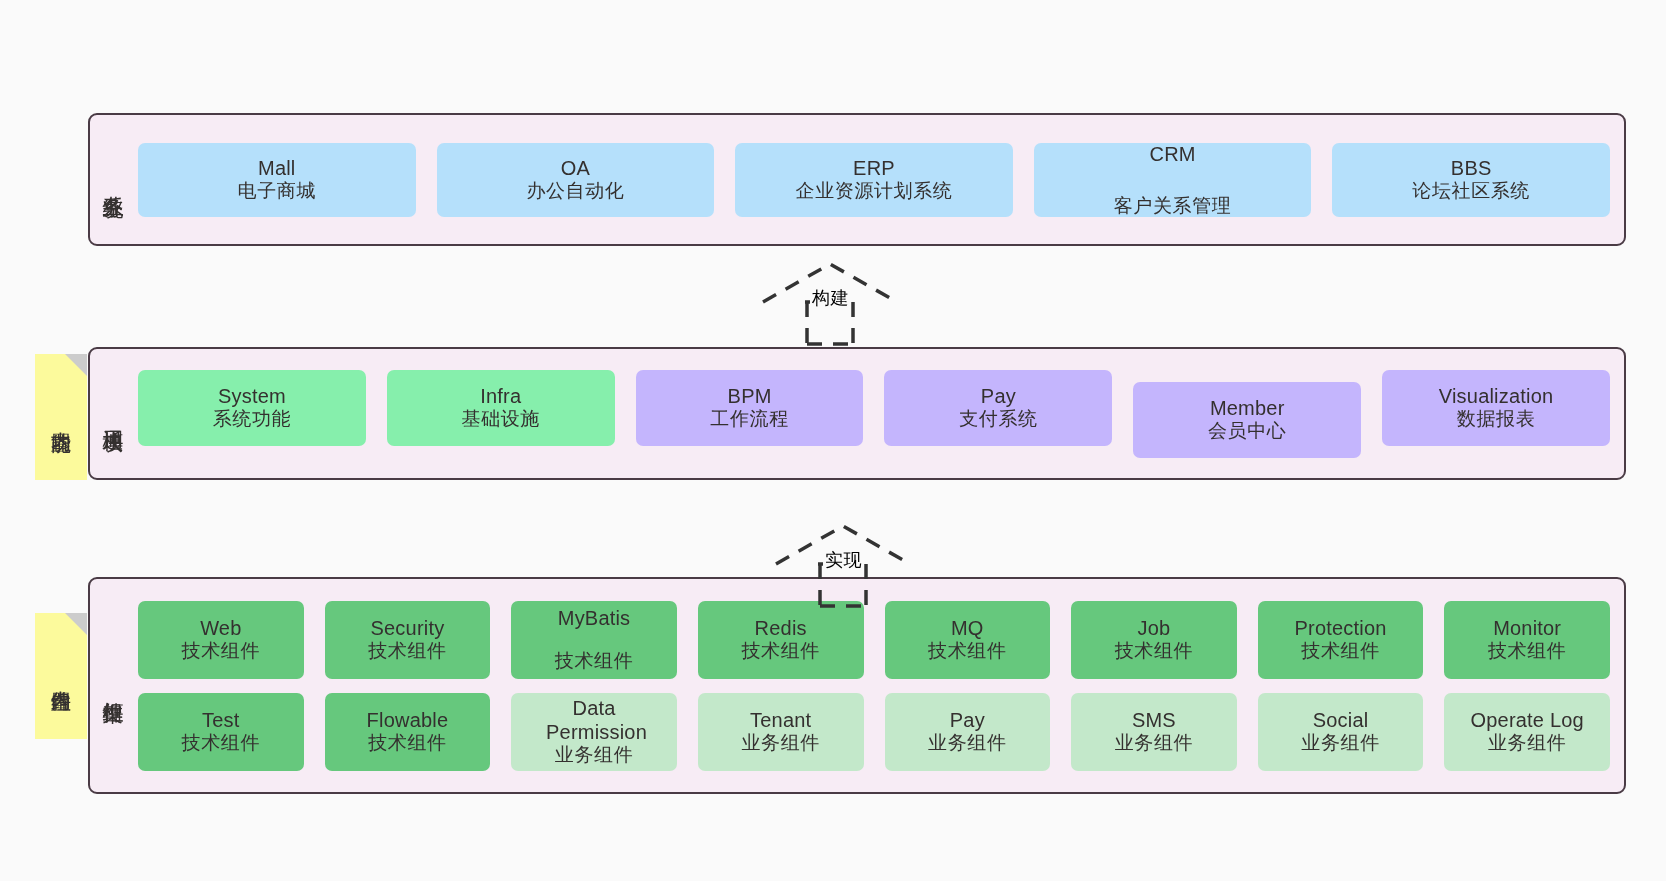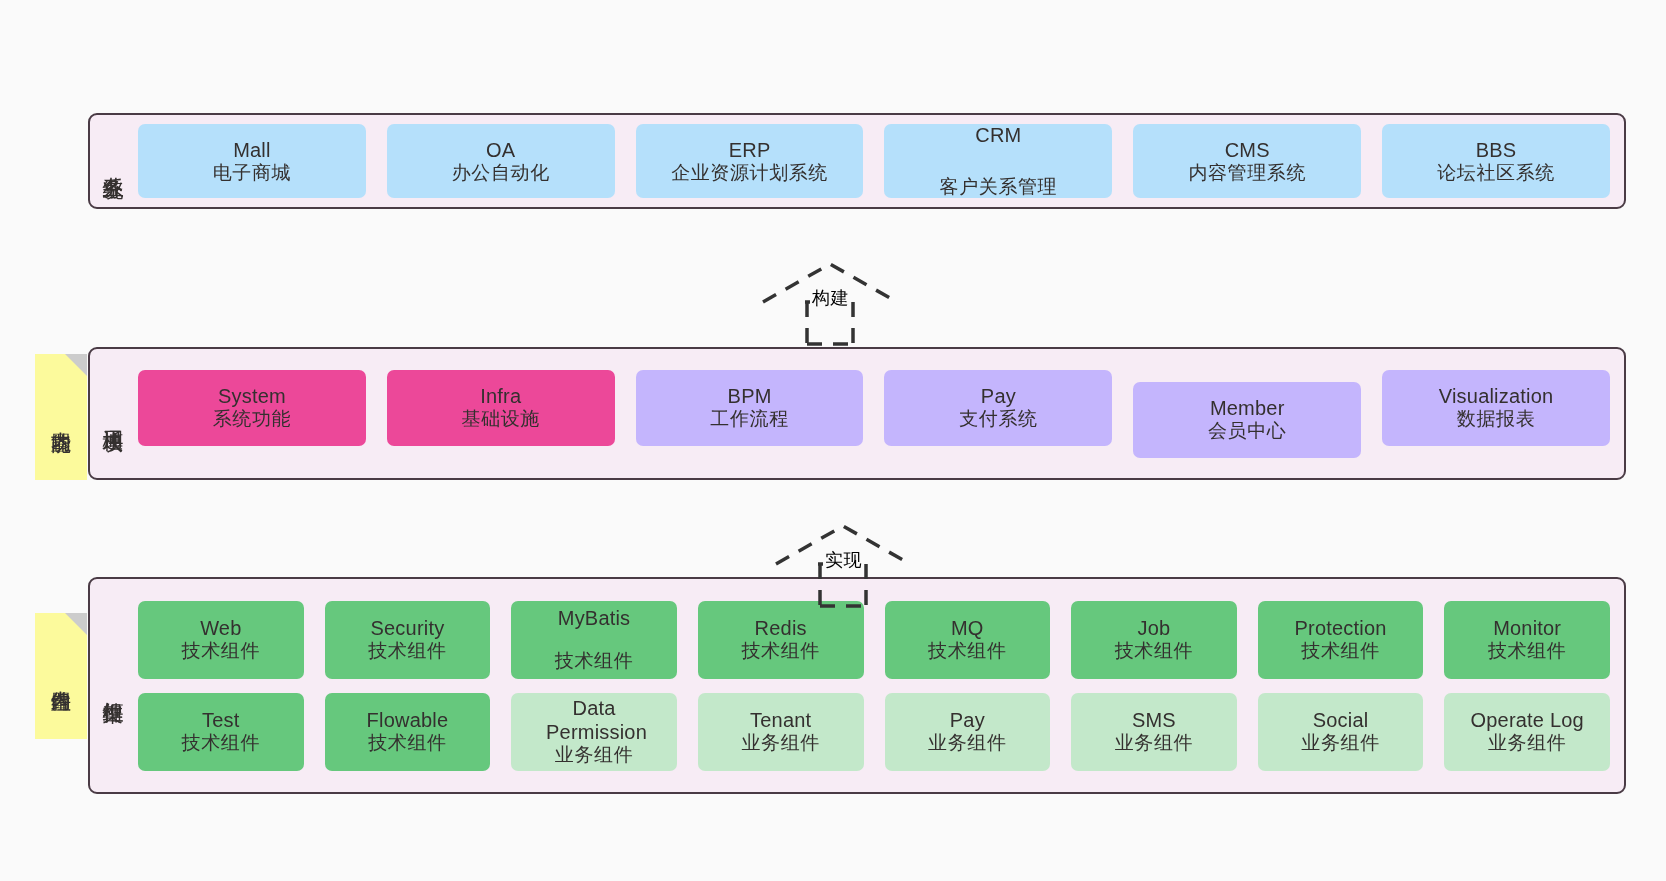--- a/index.html
+++ b/index.html
@@ -78,21 +78,21 @@
   .card .en {
     font-size: 20px;
     letter-spacing: 0.2px;
   }
   .card .cn {
     font-size: 19px;
     letter-spacing: 0.6px;
   }
 
   .card.blue        { background: #b5e0fb; }
-  .card.red         { background: #ec4899; }
+  .card.red         { background: #86efac; }
   .card.pink        { background: #c4b5fd; }
   .card.green       { background: #66c87d; }
   .card.lightgreen  { background: #c3e8ca; }
 
   
   .note {
     position: absolute;
     background: #fcfa9c;
     font-size: 20px;
     line-height: 1.06;
@@ -128,43 +128,39 @@
     background: #fafafa;
     padding: 0 2px;
     white-space: nowrap;
   }
 </style>
 </head>
 <body>
 
 <div id="canvas">
 
-  <div class="layer" id="layer-business-system" style="left:88px; top:113px; width:1538px; height:96px;">
+  <div class="layer" id="layer-business-system" style="left:88px; top:113px; width:1538px; height:133px;">
     <div class="layer-label">业务系统</div>
     <div class="layer-body">
       <div class="row">
         <div class="card blue" style="height:74px;">
           <span class="en">Mall</span>
           <span class="cn">电子商城</span>
         </div>
         <div class="card blue" style="height:74px;">
           <span class="en">OA</span>
           <span class="cn">办公自动化</span>
         </div>
         <div class="card blue" style="height:74px;">
           <span class="en">ERP</span>
           <span class="cn">企业资源计划系统</span>
         </div>
         <div class="card blue" style="height:74px;gap:29px;">
           <span class="en">CRM</span>
           <span class="cn">客户关系管理</span>
-        </div>
-        <div class="card blue" style="height:74px;">
-          <span class="en">CMS</span>
-          <span class="cn">内容管理系统</span>
         </div>
         <div class="card blue" style="height:74px;">
           <span class="en">BBS</span>
           <span class="cn">论坛社区系统</span>
         </div>
       </div>
     </div>
   </div>
 
   <div class="arrow" style="left:755px; top:258px; width:150px; height:88px;">

